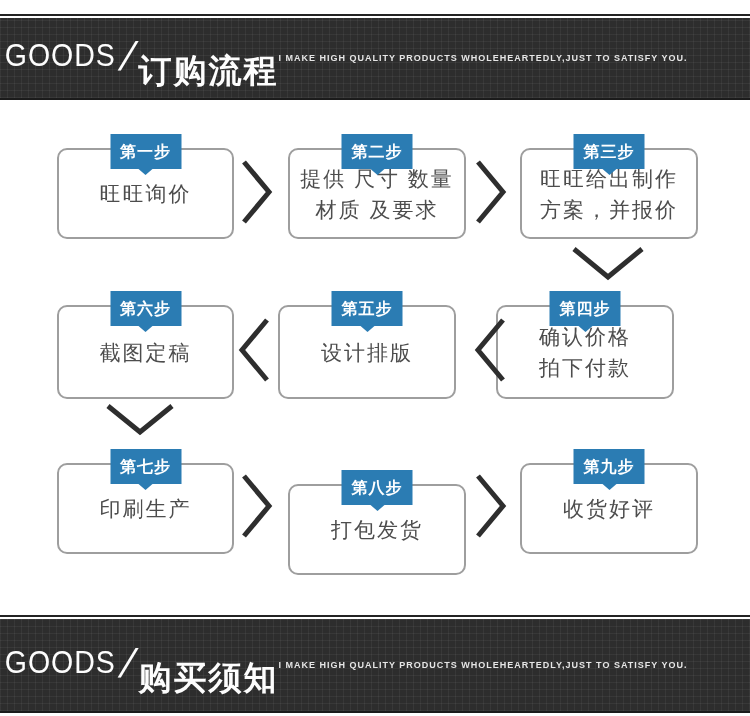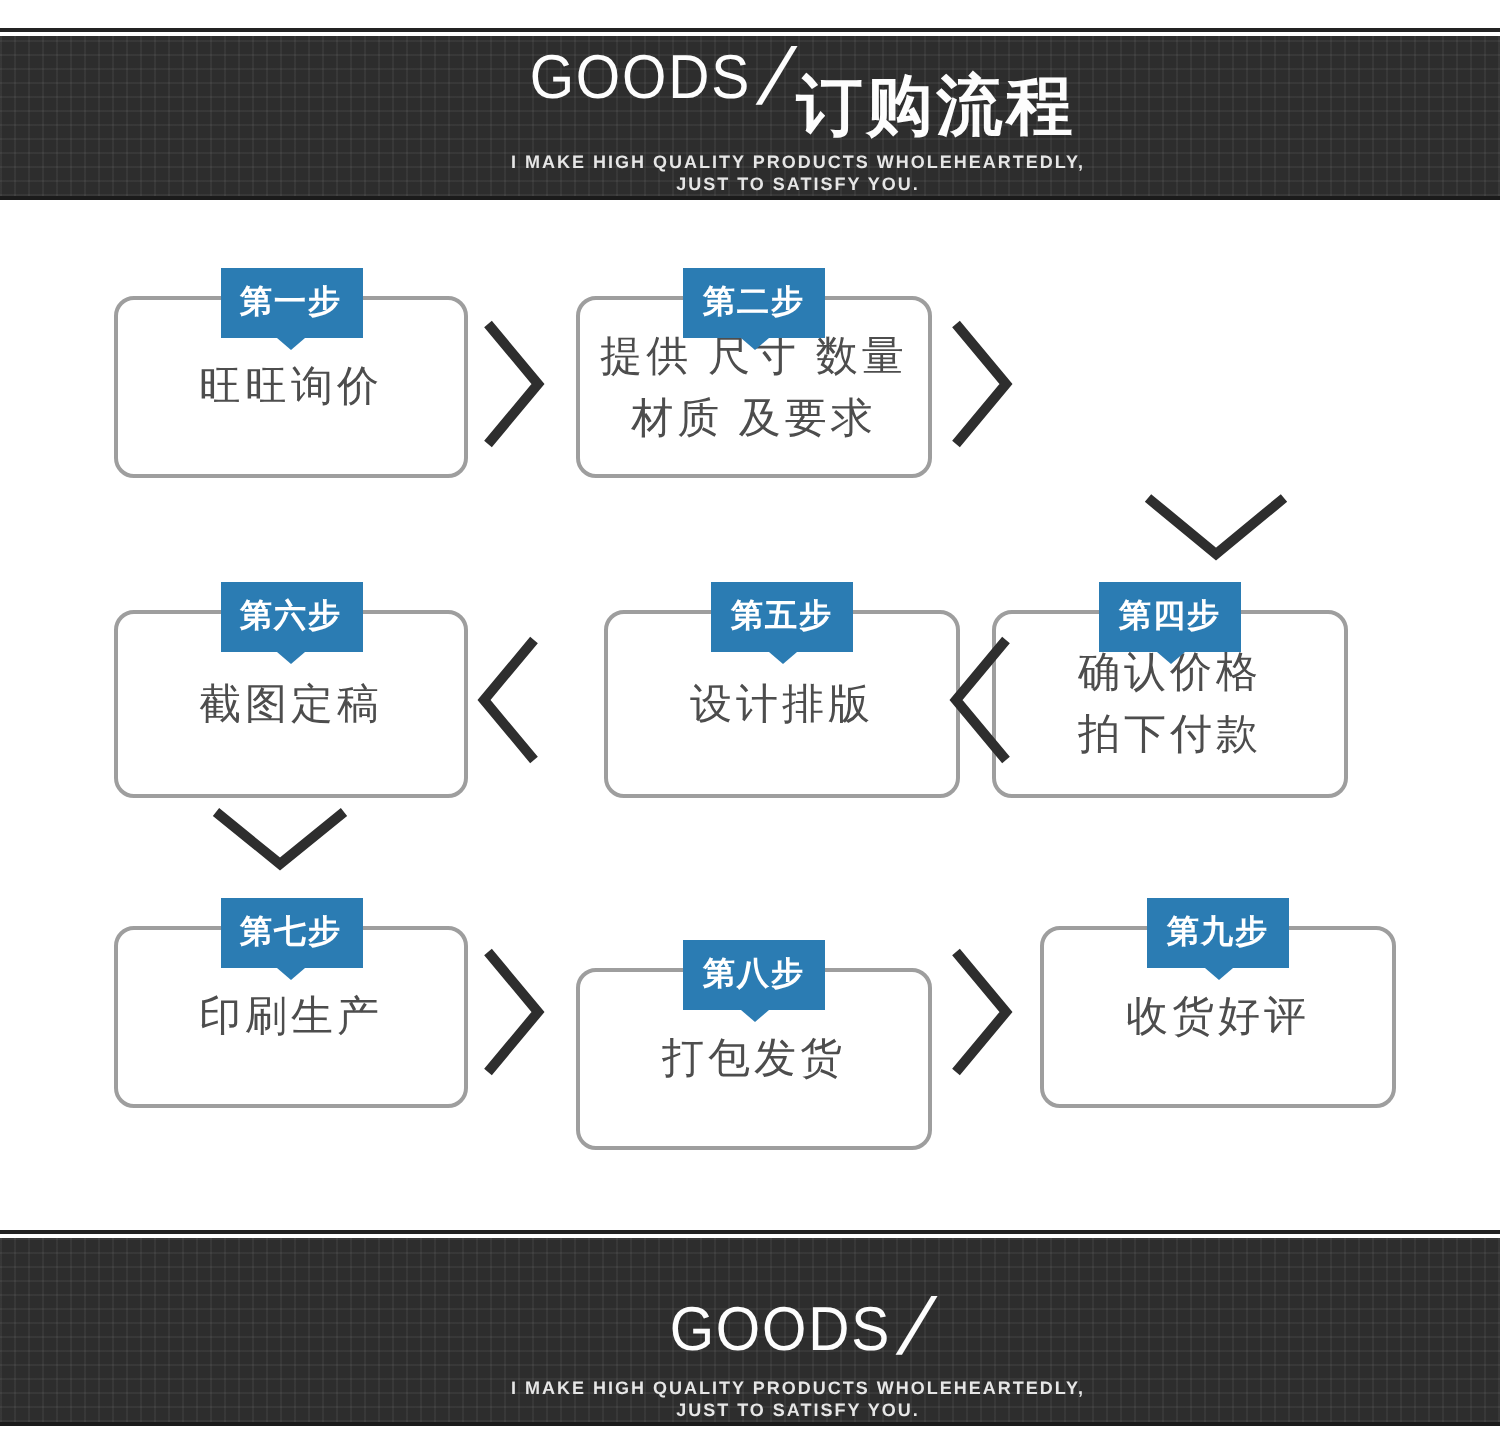--- a/index.html
+++ b/index.html
@@ -9,22 +9,22 @@
   }
   
   .rule{position:absolute;left:0;right:0;height:2px;background:#232323;}
   .rule.top{top:14px;}
   .rule.bottom{top:615px;}
   .banner{
     position:absolute;left:0;right:0;background:#2d2d2d;
     background-image:
       repeating-linear-gradient(0deg, rgba(255,255,255,0.05) 0 1px, transparent 1px 7px),
       repeating-linear-gradient(90deg, rgba(255,255,255,0.05) 0 1px, transparent 1px 7px);
-    display:flex;flex-direction:column;align-items:center;justify-content:flex-end;
-    color:#ffffff;border-bottom:2px solid #1b1b1b;padding-left:48px;
+    display:flex;align-items:center;justify-content:flex-start;
+    color:#ffffff;border-bottom:2px solid #1b1b1b;
   }
   .banner.top-banner{top:18px;height:80px;}
   .banner.bottom-banner{top:619px;height:92px;}
   .banner-titlerow{display:flex;align-items:center;line-height:1;margin-bottom:5px;}
   .banner-goods{font-size:31px;letter-spacing:1px;font-weight:400;transform:scaleX(0.92);color:#fdfdfd;}
   .banner-slash{font-size:40px;font-weight:300;font-style:italic;margin:0 5px 0 2px;transform:skewX(-8deg);color:#fdfdfd;}
   .banner-cn{font-size:33px;font-weight:bold;font-family:"Liberation Serif","DejaVu Serif",serif;letter-spacing:2px;color:#fdfdfd;margin-top:32px;}
   .banner-sub{font-size:9px;font-weight:bold;letter-spacing:1px;line-height:11px;text-align:center;color:#e6e6e6;}
   
   .step{
@@ -39,21 +39,21 @@
   }
   .badge::after{
     content:"";position:absolute;left:50%;bottom:-6px;transform:translateX(-50%);
     border-left:7px solid transparent;border-right:7px solid transparent;border-top:6px solid #2b7cb3;
   }
   
   .r1c1{left:57px;top:148px;width:173px;height:87px;}
   .r1c2{left:288px;top:148px;width:174px;height:87px;}
   .r1c3{left:520px;top:148px;width:174px;height:87px;}
   .r2c1{left:57px;top:305px;width:173px;height:90px;}
-  .r2c2{left:302px;top:305px;width:174px;height:90px;}
+  .r2c2{left:278px;top:305px;width:174px;height:90px;}
   .r2c3{left:496px;top:305px;width:174px;height:90px;}
   .r3c1{left:57px;top:463px;width:173px;height:87px;}
   .r3c2{left:288px;top:484px;width:174px;height:87px;}
   .r3c3{left:520px;top:463px;width:174px;height:87px;}
   
   .arrow{position:absolute;}
   .ar1a{left:240px;top:158px;} .ar1b{left:474px;top:158px;}
   .al2a{left:237px;top:316px;} .al2b{left:473px;top:316px;}
   .ar3a{left:240px;top:472px;} .ar3b{left:474px;top:472px;}
   .ad1{left:570px;top:245px;}  .ad2{left:104px;top:402px;}
@@ -77,20 +77,25 @@
 
   <div class="step r1c1">
     <div class="badge">第一步</div>
     <span class="step-line">旺旺询价</span>
     <span class="step-line"></span>
   </div>
   <div class="step r1c2">
     <div class="badge">第二步</div>
     <span class="step-line">提供 尺寸 数量</span>
     <span class="step-line">材质 及要求</span>
+  </div>
+  <div class="step r1c3">
+    <div class="badge">第三步</div>
+    <span class="step-line">旺旺给出制作</span>
+    <span class="step-line">方案，并报价</span>
   </div>
 
   <div class="step r2c1">
     <div class="badge">第六步</div>
     <span class="step-line">截图定稿</span>
     <span class="step-line"></span>
   </div>
   <div class="step r2c2">
     <div class="badge">第五步</div>
     <span class="step-line">设计排版</span>
@@ -158,18 +163,19 @@
         <polyline points="4,4 29,34 4,64" fill="none" stroke="#2e2e2e" stroke-width="5"></polyline>
       </svg>
   </div>
 
   <div class="rule bottom"></div>
 
   <div class="banner bottom-banner">
     <div class="banner-titlerow">
       <span class="banner-goods">GOODS</span>
       <span class="banner-slash">/</span>
+      <span class="banner-cn">购买须知</span>
     </div>
     <div class="banner-sub">I MAKE HIGH QUALITY PRODUCTS WHOLEHEARTEDLY,</div>
     <div class="banner-sub">JUST TO SATISFY YOU.</div>
   </div>
 
 </div>
 
 </body></html>

